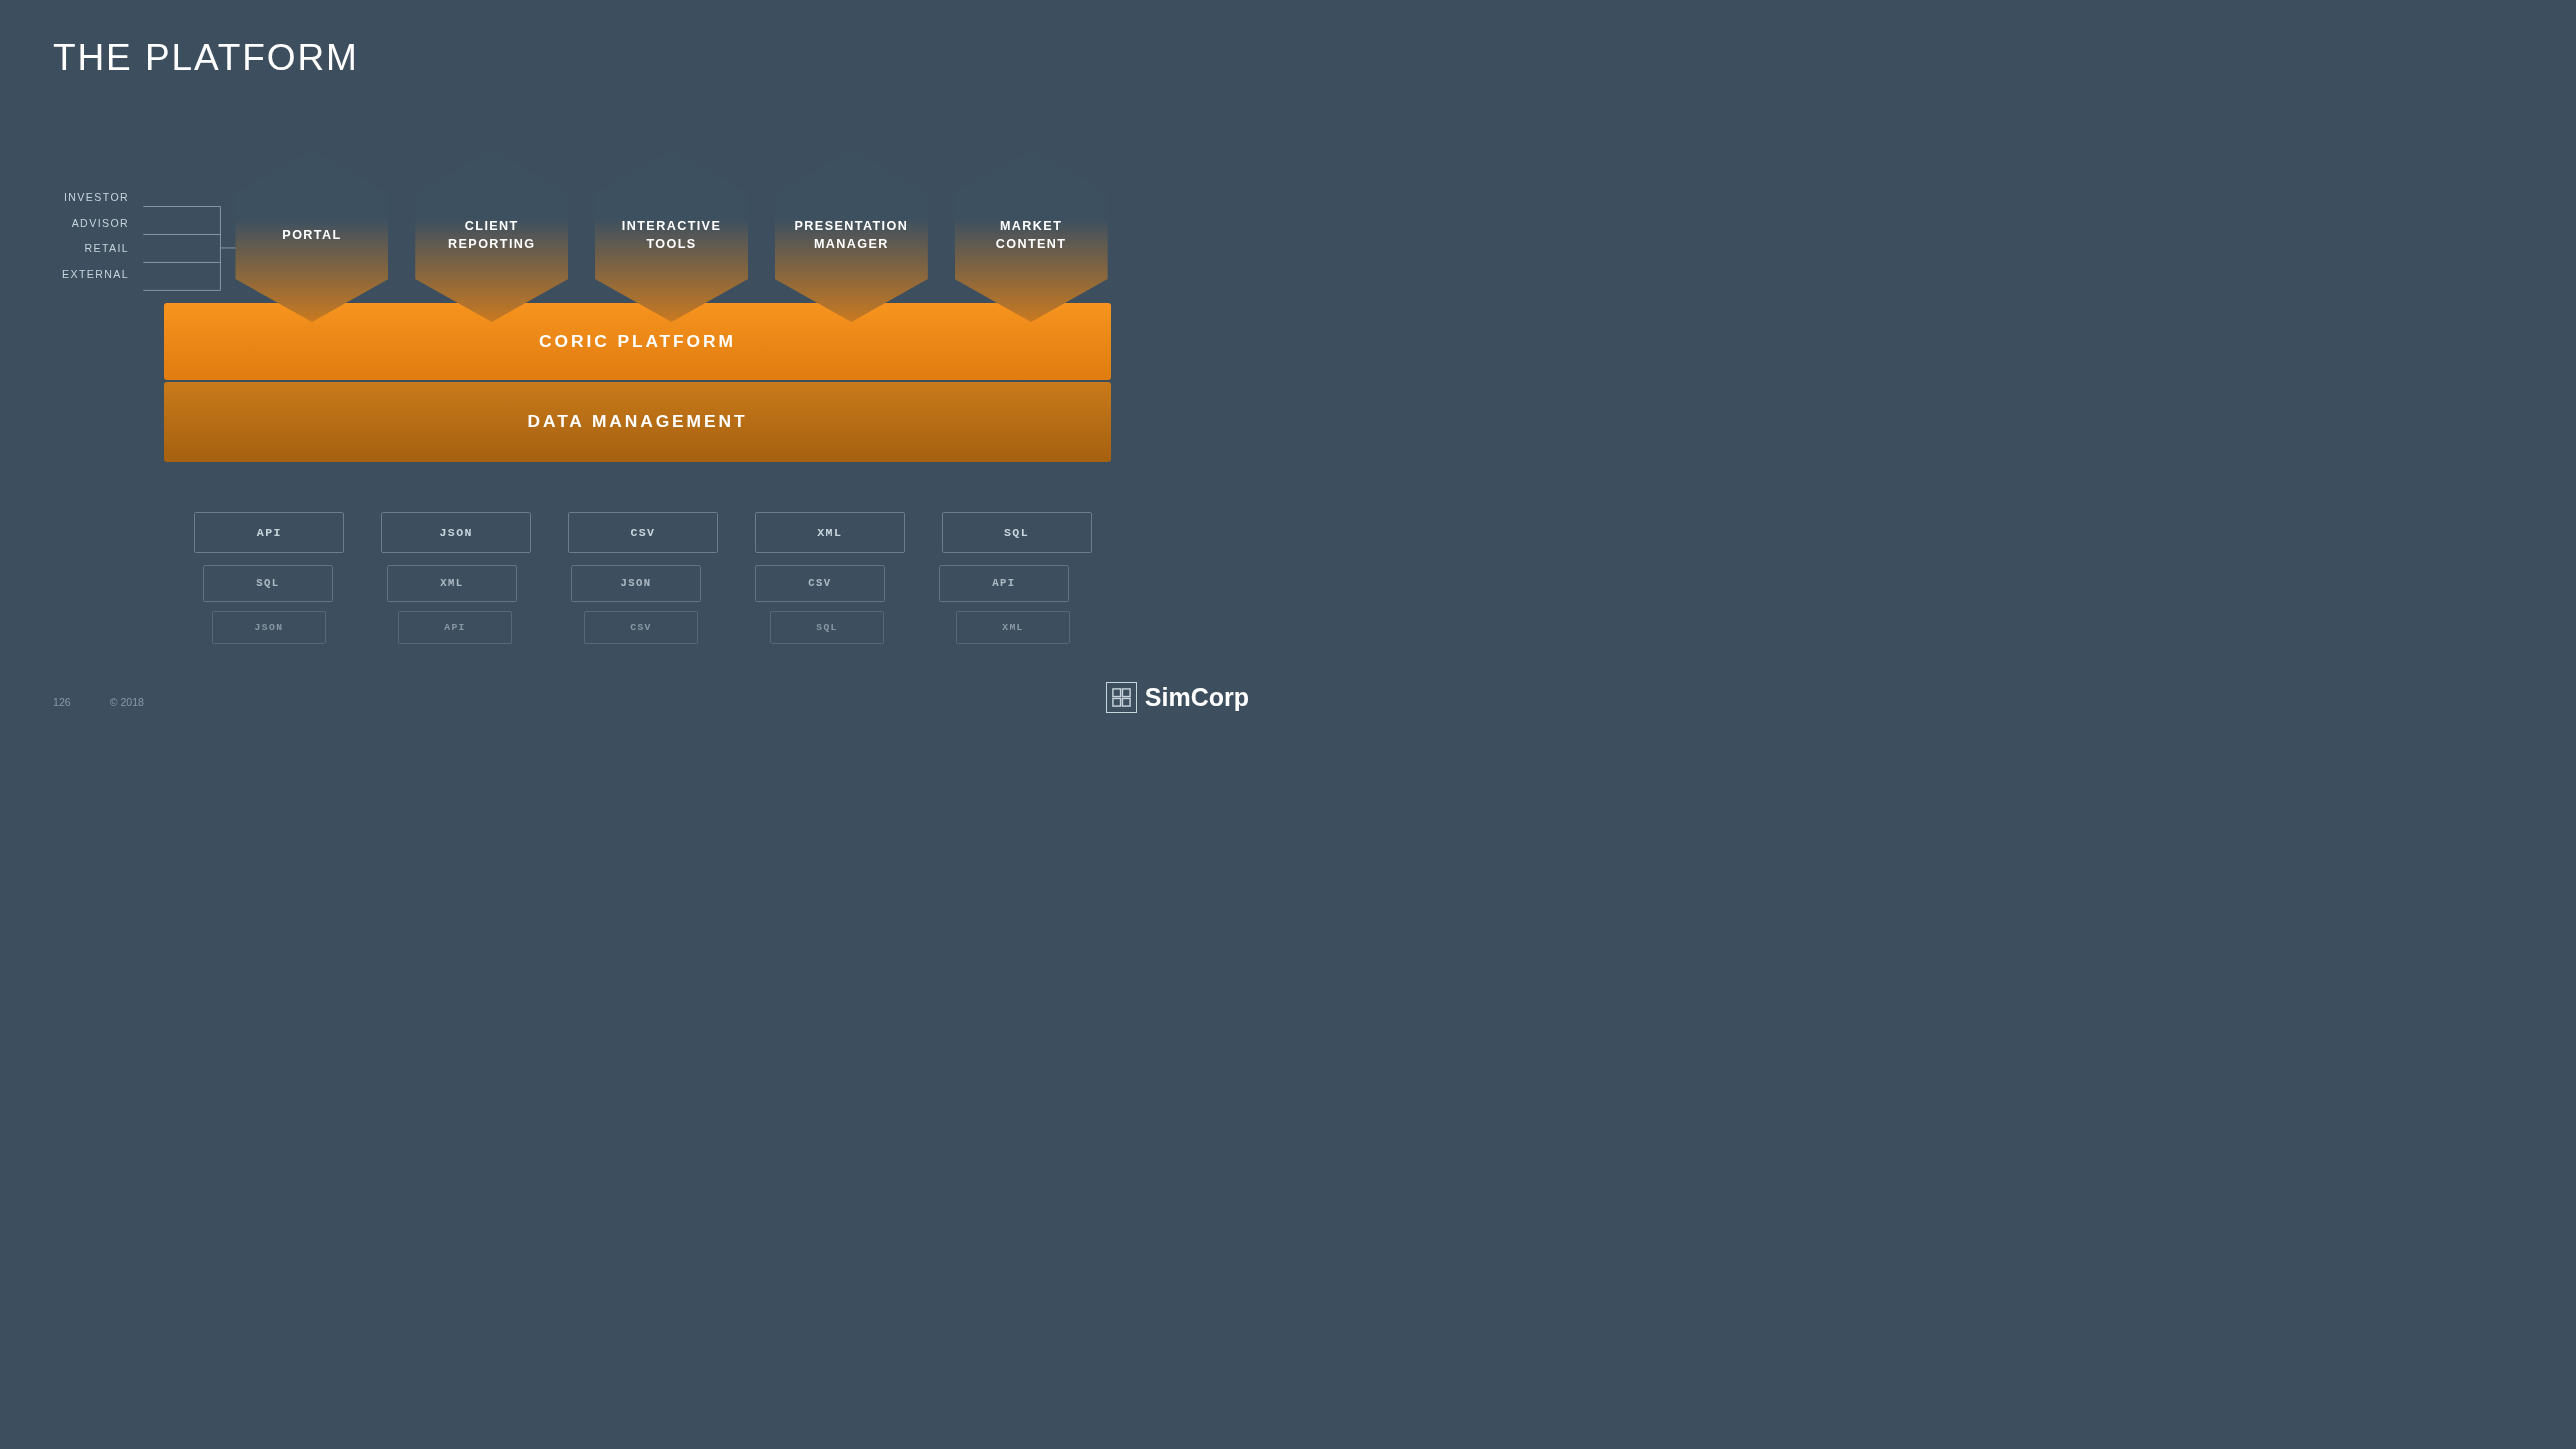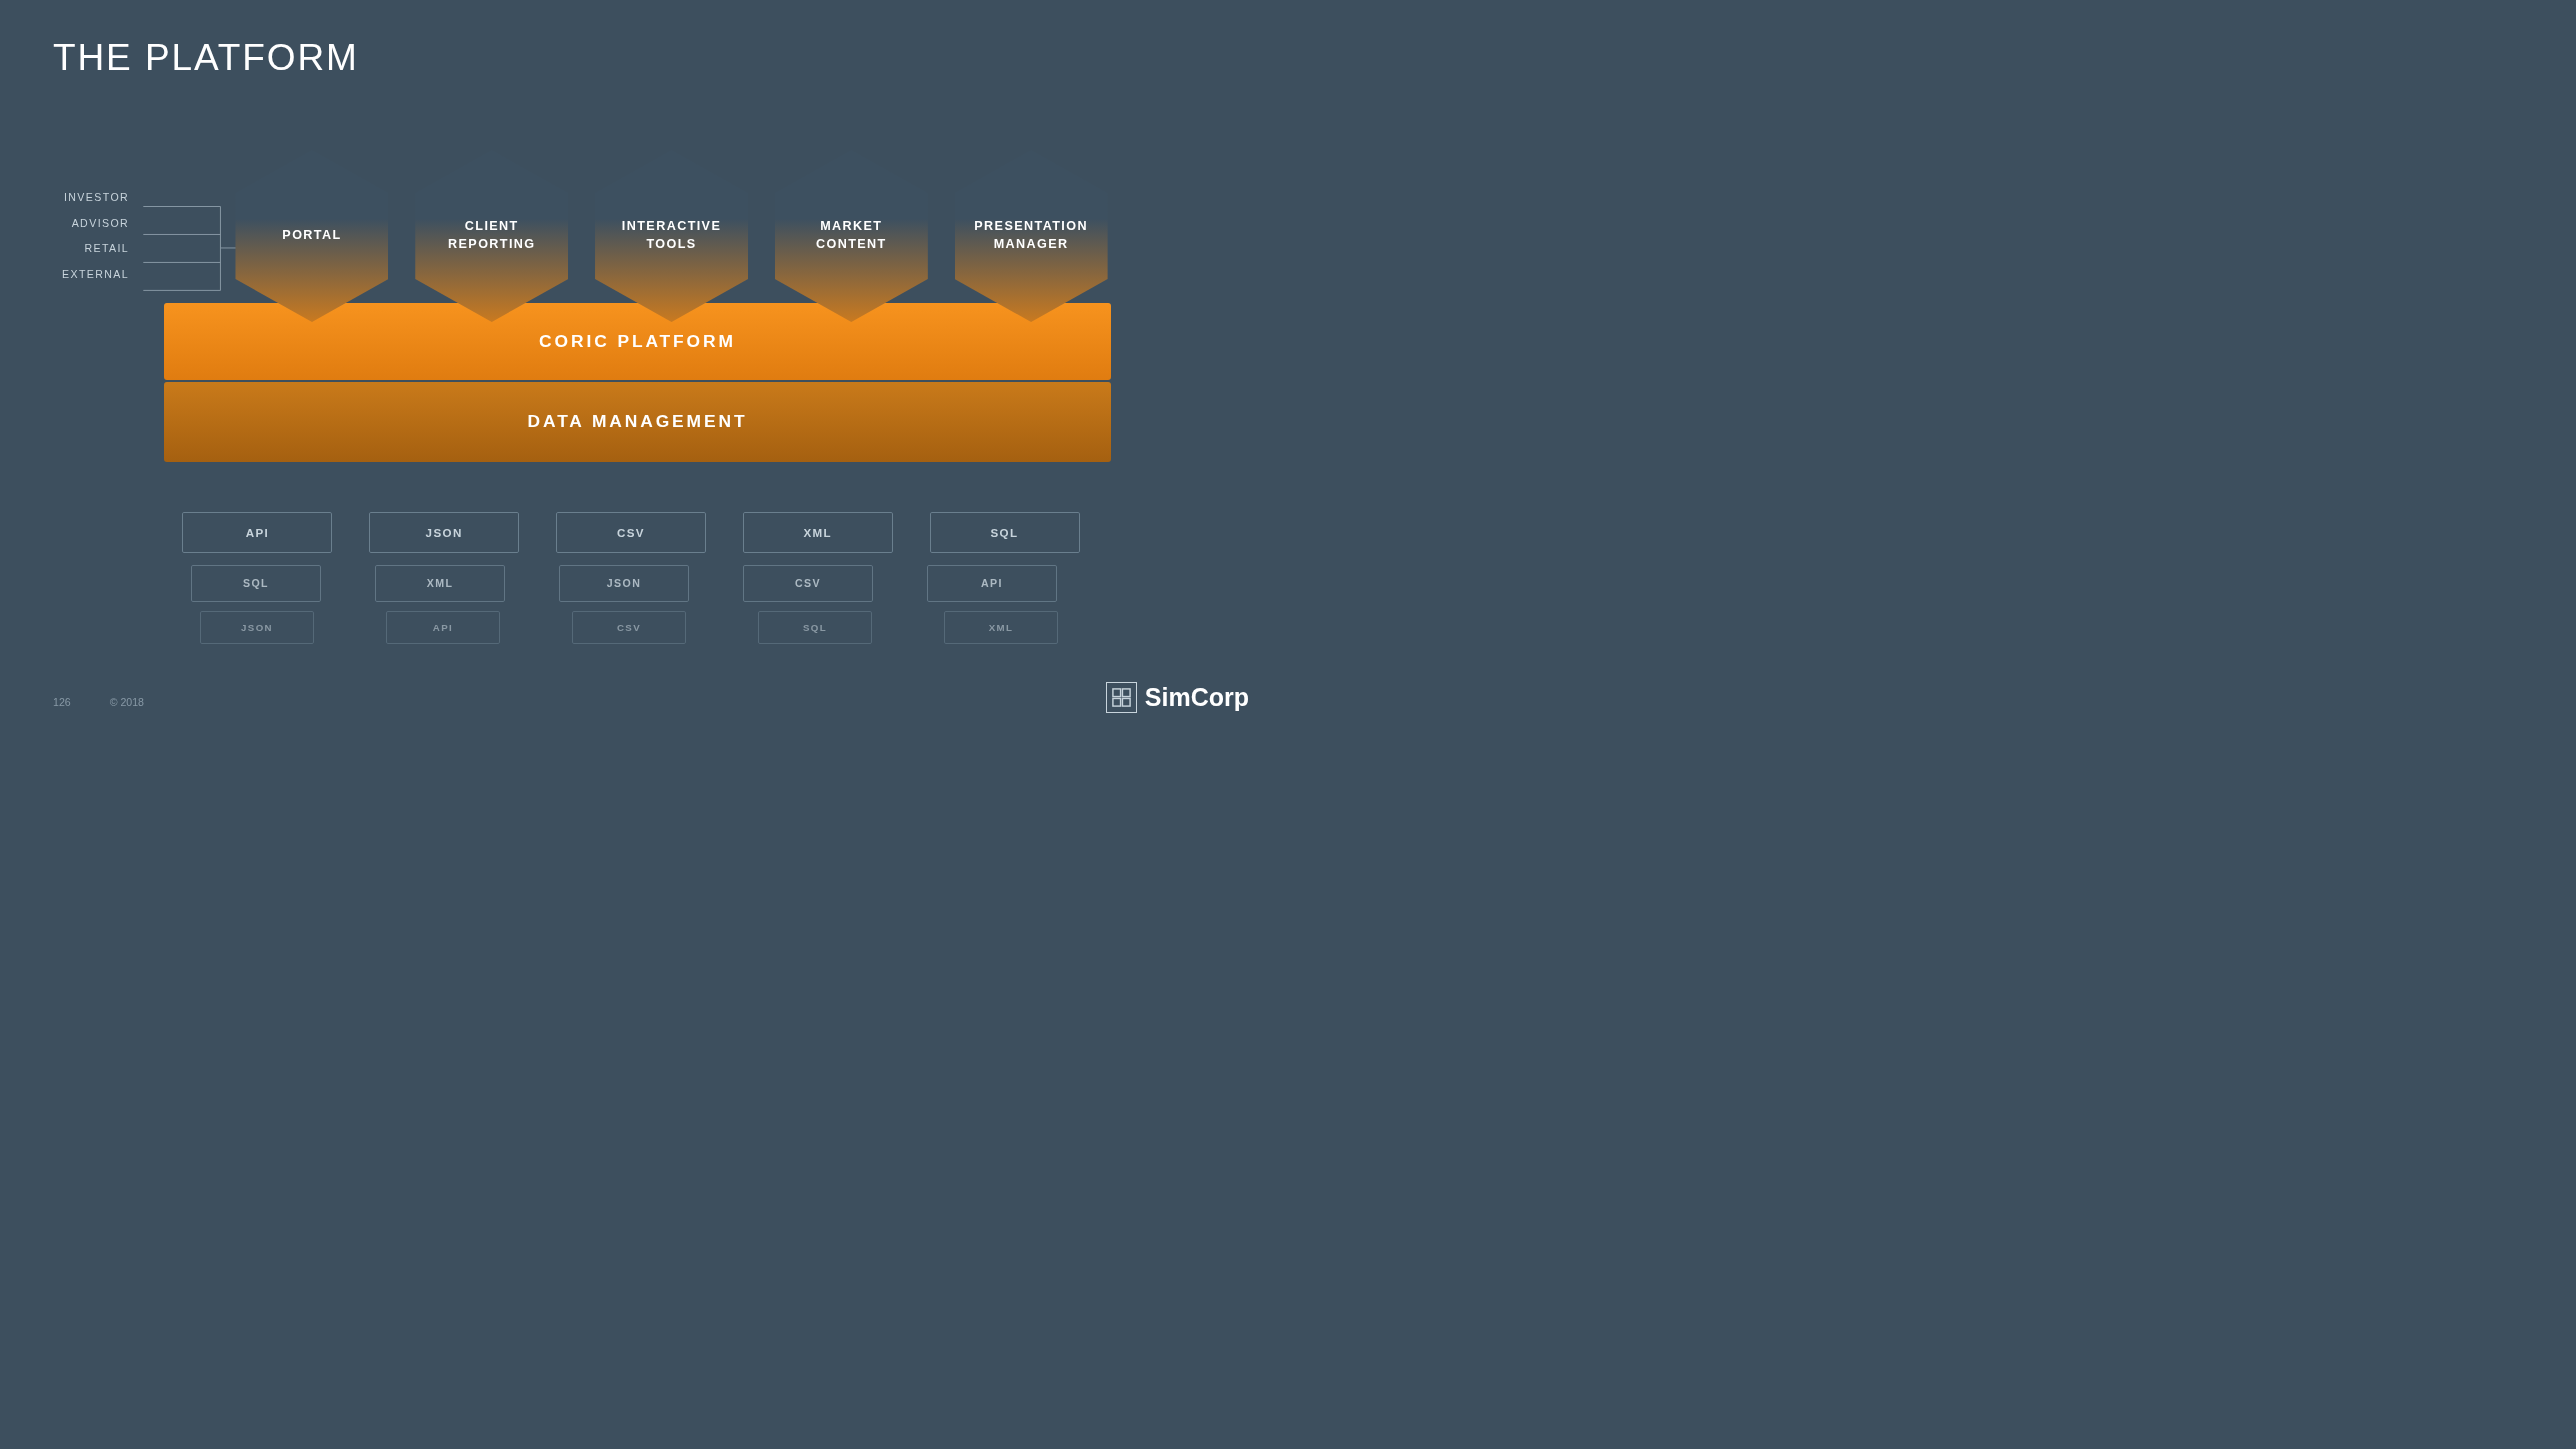--- a/index.html
+++ b/index.html
@@ -132,22 +132,23 @@
       color: #ffffff;
       font-size: 17.4px;
       font-weight: 700;
       letter-spacing: 2.9px;
     }
 
     
     .format-rows {
       position: absolute;
       top: 512px;
-      left: 164px;
+      left: 176px;
       width: 957px;
+      font-family: Liberation Mono, monospace;
     }
 
     .format-row {
       display: flex;
       gap: 0;
       margin-bottom: 0;
       justify-content: flex-start;
     }
 
     .format-box {
@@ -283,29 +284,29 @@
 
     <div class="hex-wrapper">
       <div class="hexagon hex-bottom-orange">
         <span class="hex-label" style="white-space:pre-line">INTERACTIVE
 TOOLS</span>
       </div>
     </div>
 
     <div class="hex-wrapper">
       <div class="hexagon hex-bottom-orange">
+        <span class="hex-label" style="white-space:pre-line">PRESENTATION
+MANAGER</span>
+      </div>
+    </div>
+
+    <div class="hex-wrapper">
+      <div class="hexagon hex-bottom-orange">
         <span class="hex-label" style="white-space:pre-line">MARKET
 CONTENT</span>
-      </div>
-    </div>
-
-    <div class="hex-wrapper">
-      <div class="hexagon hex-bottom-orange">
-        <span class="hex-label" style="white-space:pre-line">PRESENTATION
-MANAGER</span>
       </div>
     </div>
   </div>
 
   <div class="platform-bar">
     <span class="platform-bar-label">CORIC PLATFORM</span>
   </div>
 
   <div class="data-bar">
     <span class="data-bar-label">DATA MANAGEMENT</span>

